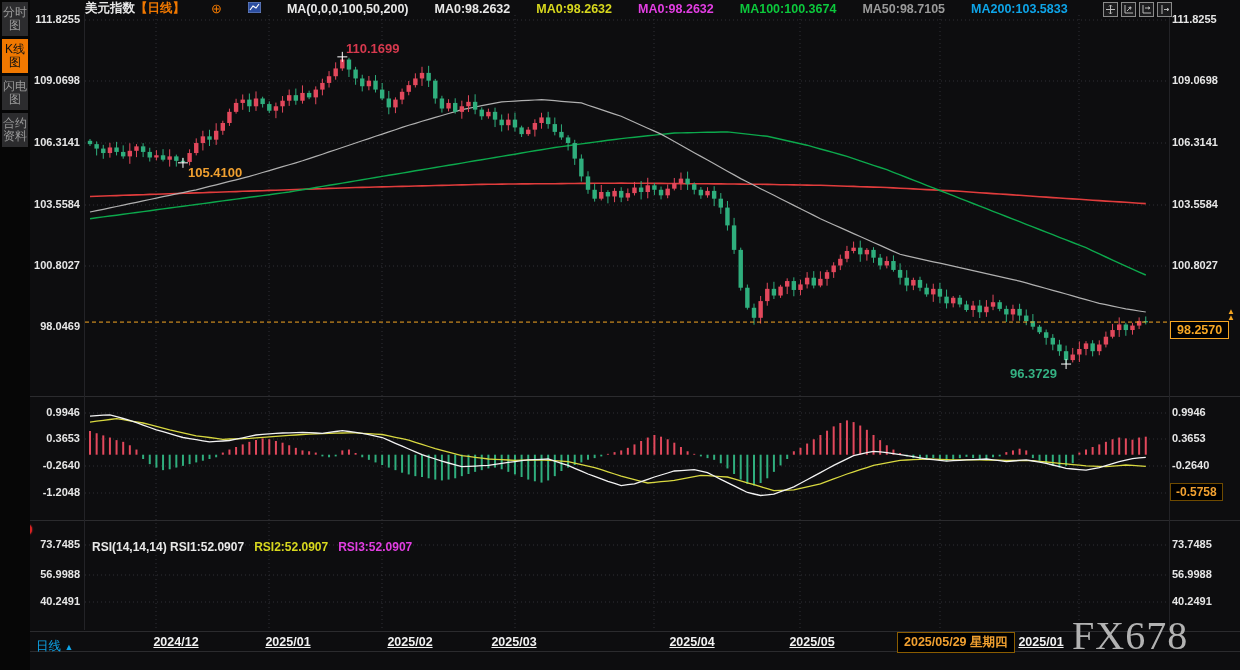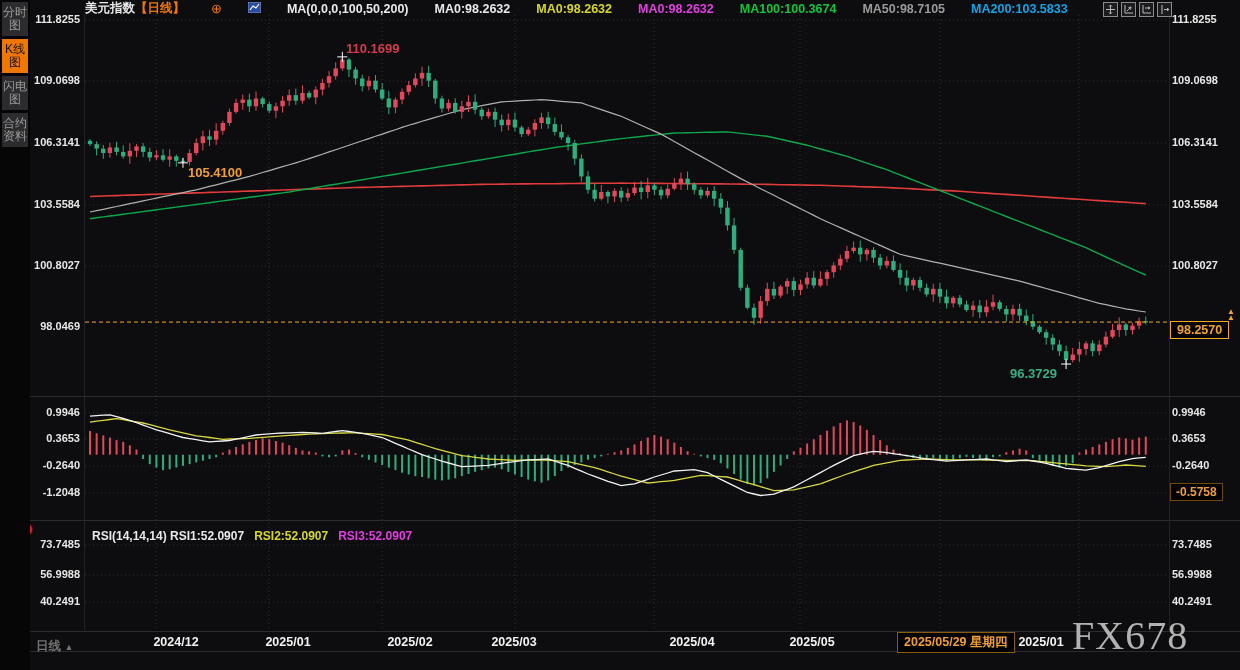--- a/index.html
+++ b/index.html
@@ -28,38 +28,38 @@
   
   #tr-icons { position:absolute; left:1103px; top:2px; display:flex; gap:3px; z-index:6; }
   .tr-btn { width:15px; height:15px; border:1px solid #8a8a8a; background:#1c1c1e;
             display:flex; align-items:center; justify-content:center; cursor:pointer; }
 
   
   .axis-label { position:absolute; font-size:11px; font-weight:700; color:#e6e6e6; z-index:4; }
   .axis-left  { left:0; width:80px; text-align:right; }
   .axis-right { left:1172px; }
   .date-label { position:absolute; top:635px; width:90px; text-align:center;
-                font-size:12.5px; font-weight:700; color:#f2f2f2; z-index:4; }
+                font-size:12.5px; font-weight:700; color:#f2f2f2; z-index:4;text-decoration:underline; }
 
   .panel-head { position:absolute; display:flex; gap:10px; font-size:12px; font-weight:700;
                 z-index:4; white-space:nowrap; }
 
   .anno { position:absolute; font-size:13px; font-weight:700; z-index:4; }
   #price-box { position:absolute; left:1170px; top:321px; border:1px solid #f5a623; background:#000;
                color:#f5a623; font-size:12.5px; font-weight:700; padding:1px 6px; z-index:5; }
   #price-arrows { position:absolute; left:1227px; top:309px; color:#f5a623; font-size:8px;
                   line-height:6px; z-index:5; }
   #macd-box { position:absolute; left:1170px; top:483px; border:1px solid #6e4a00; background:#000;
               color:#f0a030; font-size:12px; font-weight:700; padding:1px 5px; z-index:5; }
   #date-box { position:absolute; left:897px; top:632px; border:1px solid #8a5c00; background:#000;
               color:#f0a030; font-size:12.5px; font-weight:700; padding:1px 6px; z-index:5; white-space:nowrap; }
 
   
-  #period-label { position:absolute; left:36px; top:638px; color:#737373; font-size:12.5px;
-                  font-weight:700; z-index:6; cursor:pointer; }
+  #period-label { position:absolute; left:36px; top:638px; color:#0ea5e9; font-size:12.5px;
+                  font-weight:400; z-index:6; cursor:pointer; }
   #period-label .tri { font-size:9px; }
   #toolbar { position:absolute; left:55px; top:652px; height:18px; display:flex; gap:2px; z-index:6; }
   .tb { padding:0 8px; line-height:16px; background:#19191b; border:1px solid #020202;
         color:#d6d6d6; font-size:12px; cursor:pointer; white-space:nowrap; }
   .tb.active { background:#f07800; color:#000; font-weight:700; }
   .tb.vip { color:#f08000; font-weight:700; }
 
   #watermark { position:absolute; left:1072px; top:612px; font-family:"Liberation Serif", serif;
                font-size:40px; color:#b2b2b2; z-index:3; letter-spacing:1px; }
 </style>
@@ -674,21 +674,21 @@
     </div>
 
   <div class="anno" style="left:346px; top:41px; color:#d6394e;">110.1699</div>
   <div class="anno" style="left:188px; top:165px; color:#f0a030;">105.4100</div>
   <div class="anno" style="left:1010px; top:366px; color:#35b183;">96.3729</div>
   <div id="price-box">98.2570</div>
   <div id="price-arrows">▲<br>▲</div>
   <div id="macd-box">-0.5758</div>
   <div id="date-box">2025/05/29 星期四</div>
 
-  <div class="panel-head" style="left:92px; top:529px;">
+  <div class="panel-head" style="left:92px; top:540px;">
     <span class="c-white"><span>RSI(14,14,14)</span>&nbsp;<span>RSI1:52.0907</span></span>
     <span class="c-yellow">RSI2:52.0907</span>
     <span class="c-magenta">RSI3:52.0907</span>
   </div>
 
   <div id="period-label">
     <span>日线</span> <span class="tri">▲</span>
   </div>
 
   <div id="watermark">FX678</div>

